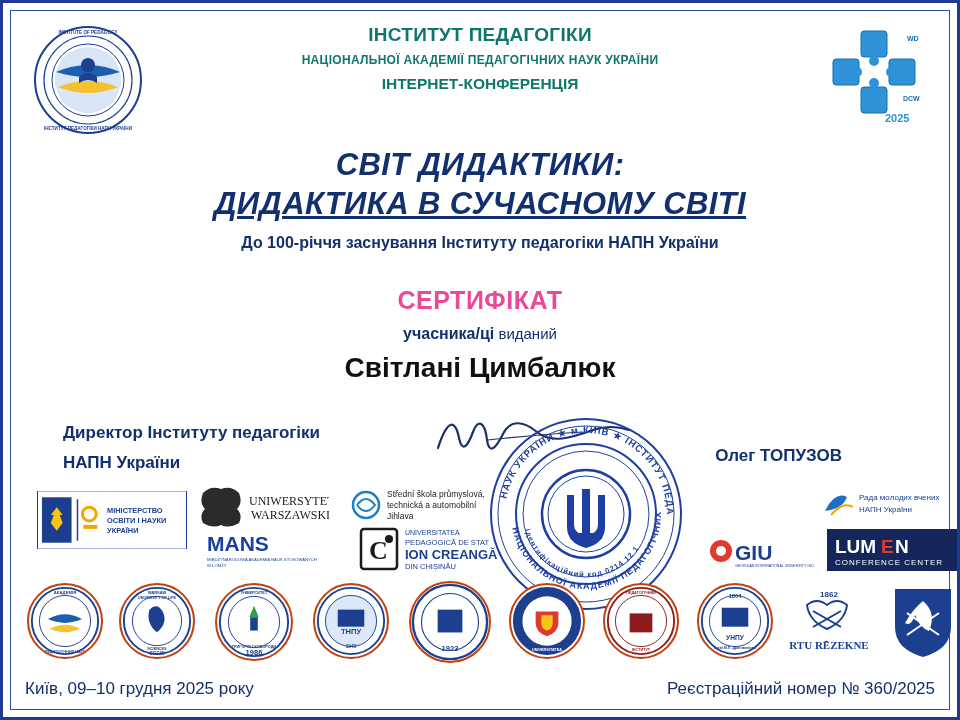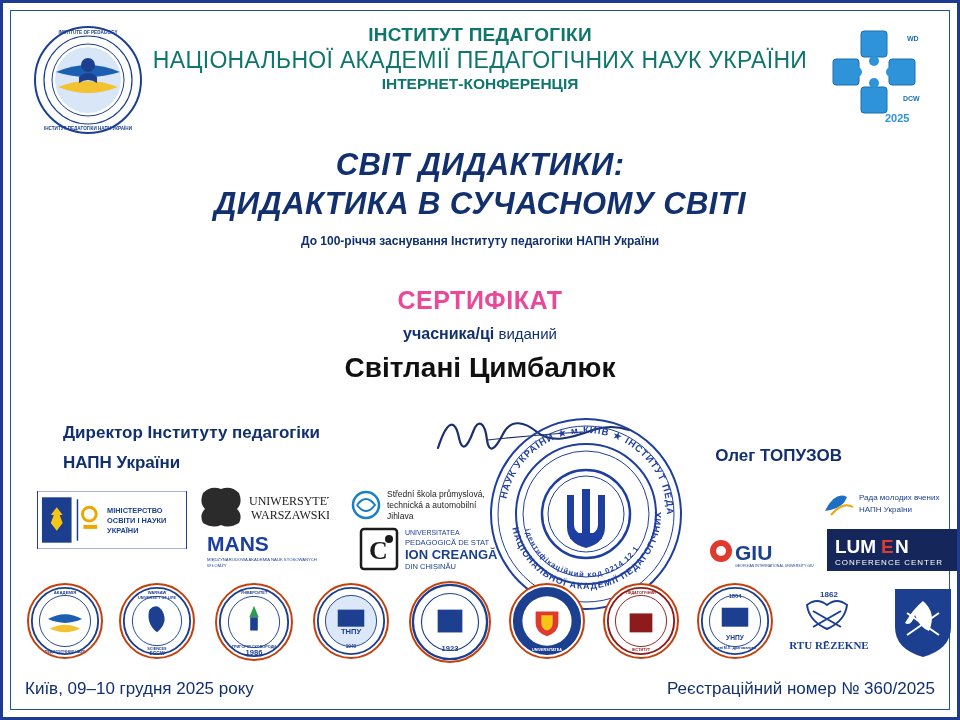--- a/index.html
+++ b/index.html
@@ -39,22 +39,22 @@
     text-align: center;
     color: #0f766e;
   }
   .line-inst {
     font-size: 19px;
     font-weight: bold;
     letter-spacing: 0.3px;
     line-height: 24px;
   }
   .line-acad {
-    font-size: 23px;
-    font-weight: normal;
+    font-size: 12px;
+    font-weight: bold;
     letter-spacing: 0.3px;
     line-height: 26px;
   }
   .line-conf1 {
     font-size: 15.5px;
     font-weight: bold;
     margin-top: 10px;
     line-height: 21px;
   }
   .line-conf2 {
@@ -78,24 +78,25 @@
     font-style: italic;
     line-height: 38px;
     letter-spacing: 0.4px;
   }
   .title-2 {
     font-size: 31px;
     font-weight: bold;
     font-style: italic;
     line-height: 40px;
     letter-spacing: 0.4px;
+    text-decoration: underline;
   }
   .subtitle {
     margin-top: 10px;
-    font-size: 12px;
+    font-size: 16px;
     font-weight: bold;
     color: #12306e;
   }
 
   
   .cert-word {
     position: absolute;
     left: 0; right: 0;
     top: 283px;
     text-align: center;

